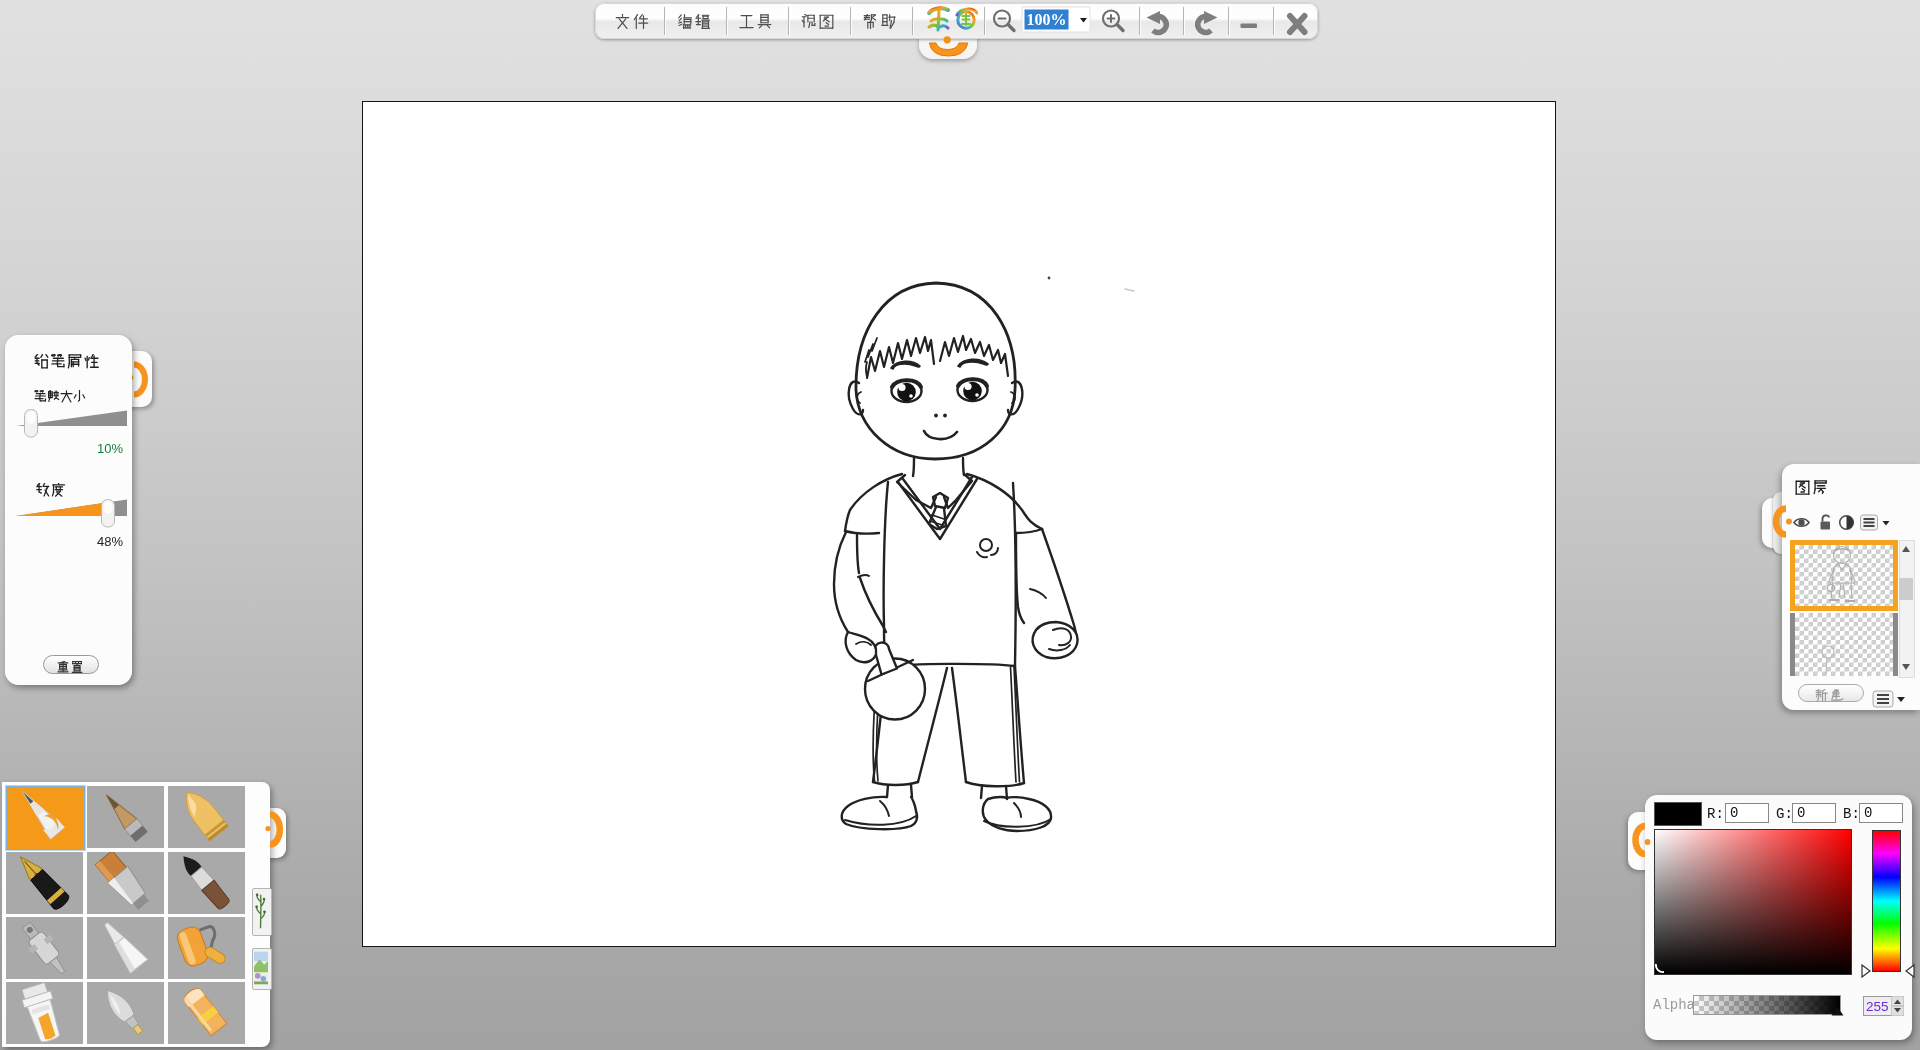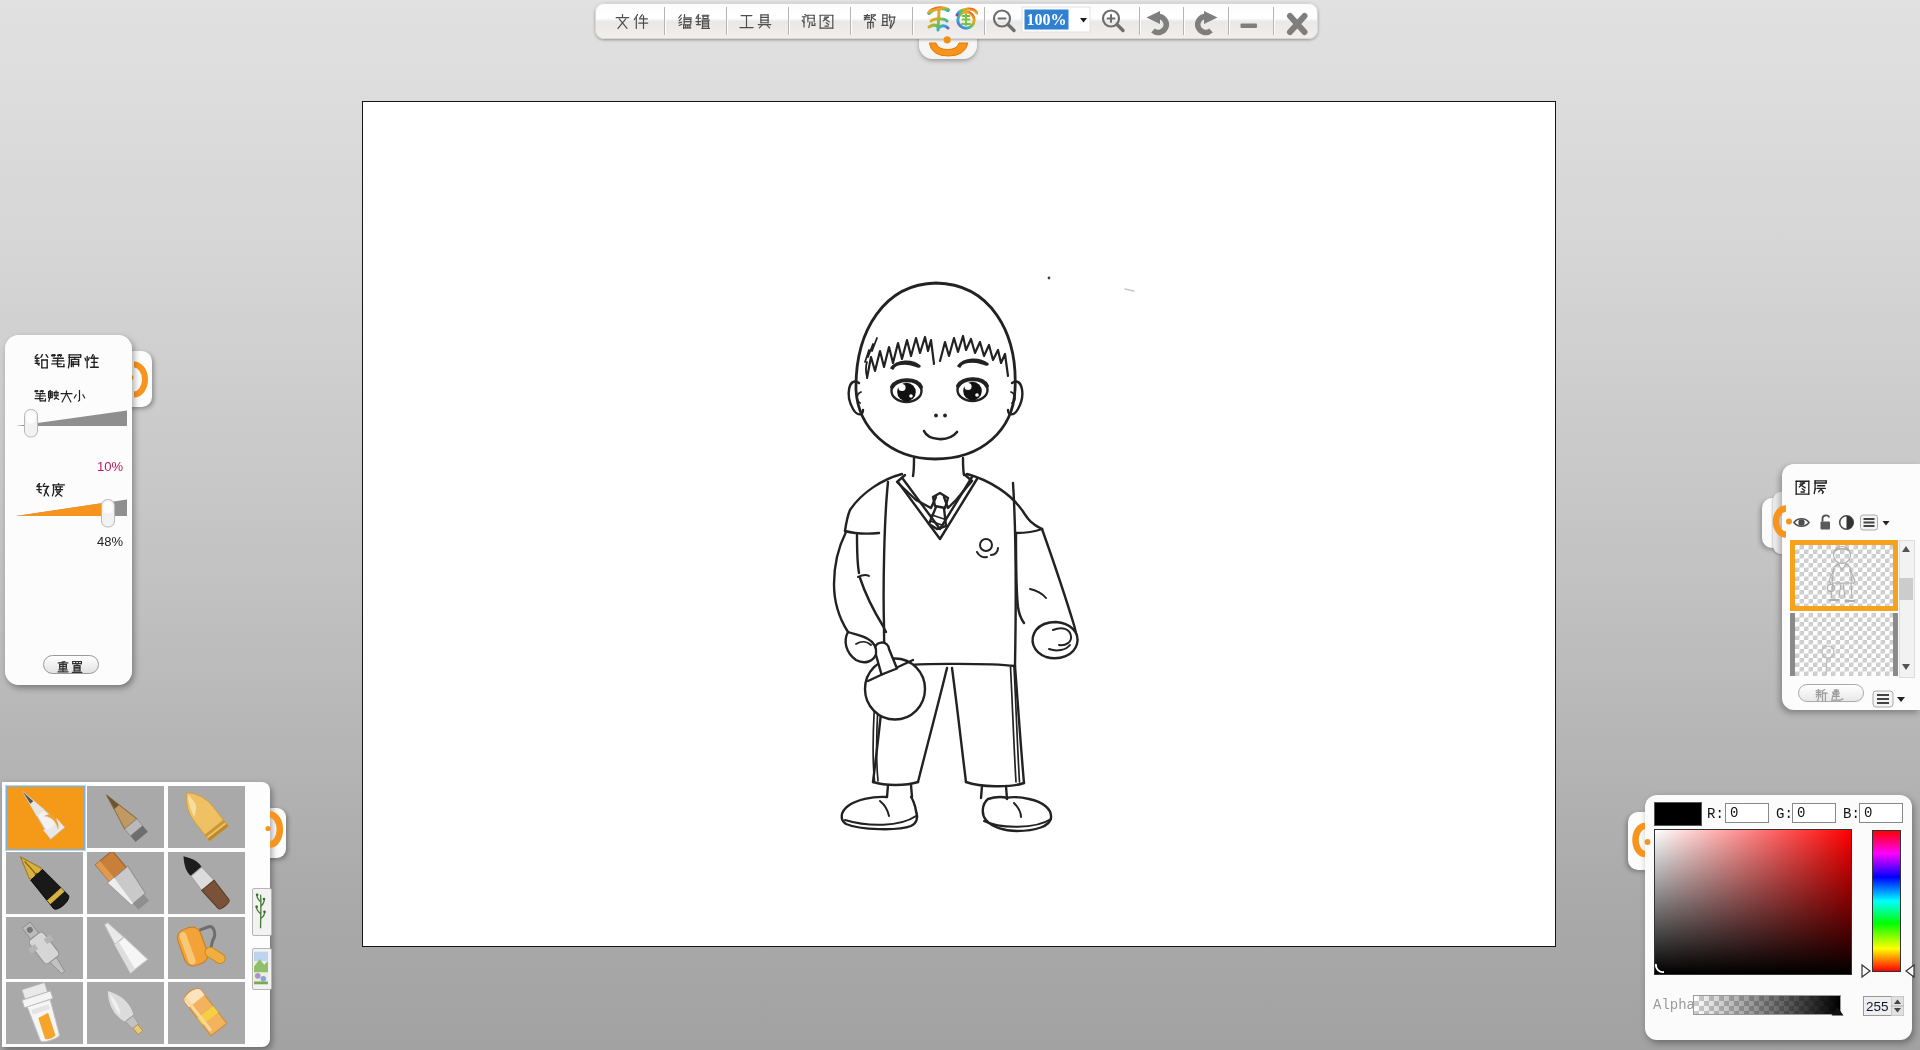--- a/index.html
+++ b/index.html
@@ -354,21 +354,21 @@
       <polyline points="350,4 350,78" fill="none" stroke="#222" stroke-width="9" stroke-linecap="round"></polyline>
       <polyline points="350,78 342,86" fill="none" stroke="#222" stroke-width="9" stroke-linecap="round"></polyline>
       <polyline points="324,36 310,62" fill="none" stroke="#222" stroke-width="9" stroke-linecap="round"></polyline>
       <polyline points="376,36 390,62" fill="none" stroke="#222" stroke-width="9" stroke-linecap="round"></polyline>
     </svg></div>
 <svg class="abs" style="left:14px;top:406px" width="115" height="34" viewBox="0 0 115 34">
 <path d="M2,20 L113,4.5 L113,20 Z" fill="#8f8f8f"></path>
 <rect x="10.5" y="3.5" width="13" height="27.5" rx="6" fill="#f2f2f2" stroke="#b8b8b8"></rect>
 <rect x="12.5" y="5.5" width="9" height="12" rx="4.5" fill="#fdfdfd"></rect>
 </svg>
-<div class="abs" style="left:97px;top:459px;font-size:13px;color:#be185d;">10%</div>
+<div class="abs" style="left:97px;top:441px;font-size:13px;color:#15803d;">10%</div>
 <div class="abs" style="left:36px;top:481px;"><svg width="31.0" height="16" viewBox="0 0 221.0 114" style="vertical-align:middle">
       <polyline points="26,2 10,18" fill="none" stroke="#222" stroke-width="9" stroke-linecap="round"></polyline>
       <polyline points="6,26 38,26" fill="none" stroke="#222" stroke-width="9" stroke-linecap="round"></polyline>
       <polyline points="22,8 22,64" fill="none" stroke="#222" stroke-width="9" stroke-linecap="round"></polyline>
       <polyline points="6,48 38,48" fill="none" stroke="#222" stroke-width="9" stroke-linecap="round"></polyline>
       <polyline points="22,64 38,72" fill="none" stroke="#222" stroke-width="9" stroke-linecap="round"></polyline>
       <polyline points="62,2 52,18" fill="none" stroke="#222" stroke-width="9" stroke-linecap="round"></polyline>
       <polyline points="50,24 90,24" fill="none" stroke="#222" stroke-width="9" stroke-linecap="round"></polyline>
       <polyline points="90,24 72,42" fill="none" stroke="#222" stroke-width="9" stroke-linecap="round"></polyline>
       <polyline points="80,34 58,92" fill="none" stroke="#222" stroke-width="9" stroke-linecap="round"></polyline>
@@ -673,18 +673,18 @@
 <svg class="abs" style="left:1860px;top:963px" width="56" height="16" viewBox="0 0 56 16">
 <path d="M2,2 L10,8 L2,14 Z" fill="#fdfdfd" stroke="#333" stroke-width="1.2"></path>
 <path d="M54,2 L46,8 L54,14 Z" fill="#fdfdfd" stroke="#333" stroke-width="1.2"></path>
 </svg>
 <div class="abs" style="left:1653px;top:997px;font-family:'Liberation Mono',monospace;font-size:14px;color:#9a9a9a;">Alpha</div>
 <div class="abs" style="left:1693px;top:995px;width:148px;height:20px;border:1px solid #999;box-sizing:border-box;background-image:linear-gradient(to right,rgba(0,0,0,0),#000),linear-gradient(45deg,#ccc 25%,transparent 25%,transparent 75%,#ccc 75%),linear-gradient(45deg,#ccc 25%,transparent 25%,transparent 75%,#ccc 75%);background-size:100% 100%,10px 10px,10px 10px;background-position:0 0,0 0,5px 5px;background-color:#fff;"></div>
 <svg class="abs" style="left:1831px;top:1007px" width="13" height="9" viewBox="0 0 13 9">
     <path d="M6.5,0 L12.5,8.5 L0.5,8.5 Z" fill="#111"></path>
   </svg>
 <div class="abs" style="left:1863px;top:996px;width:41px;height:20px;background:#eee;border:1px solid #999;box-sizing:border-box;"></div>
-<div class="abs" style="left:1866px;top:999px;font-size:13.5px;color:#0f172a;">255</div>
+<div class="abs" style="left:1866px;top:999px;font-size:13.5px;color:#6d28d9;">255</div>
 <svg class="abs" style="left:1891px;top:996px" width="13" height="20" viewBox="0 0 13 20">
 <rect x="0" y="0" width="13" height="20" fill="#e0e0e0" stroke="#aaa" stroke-width="0.8"></rect>
 <path d="M3,8 L6.5,3.5 L10,8 Z" fill="#444"></path>
     <path d="M3,12 L6.5,16.5 L10,12 Z" fill="#444"></path>
 <line x1="0" y1="10" x2="13" y2="10" stroke="#aaa" stroke-width="0.8"></line>
 </svg>
 </body></html>

